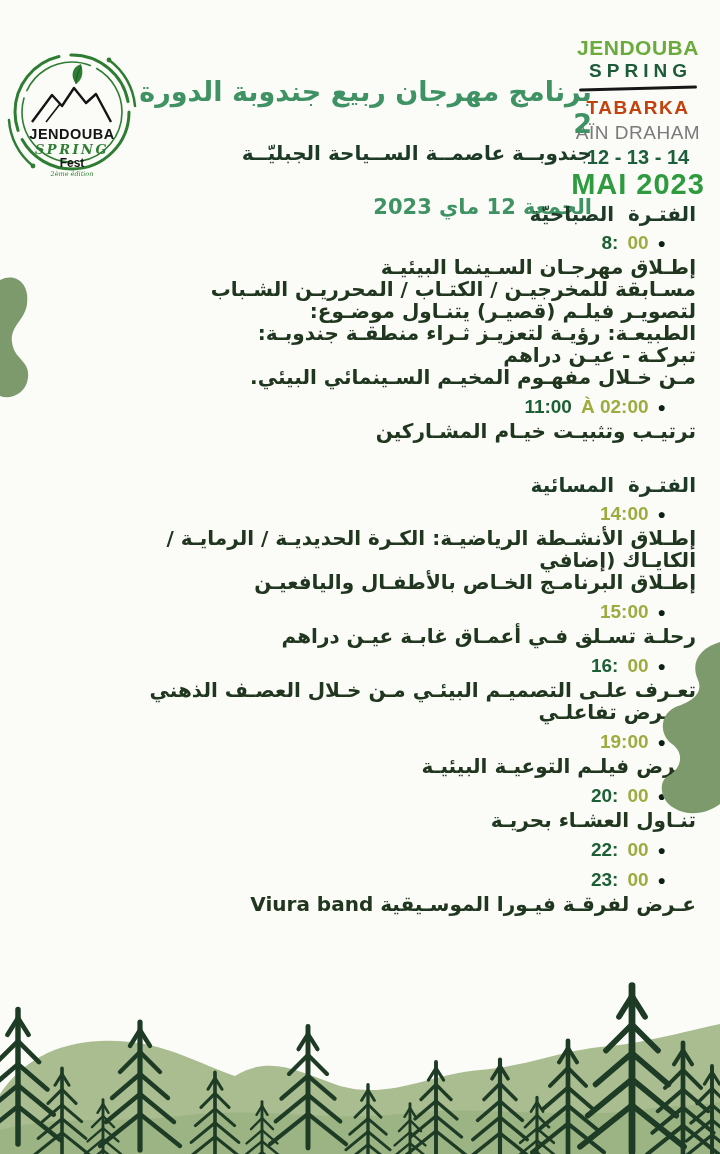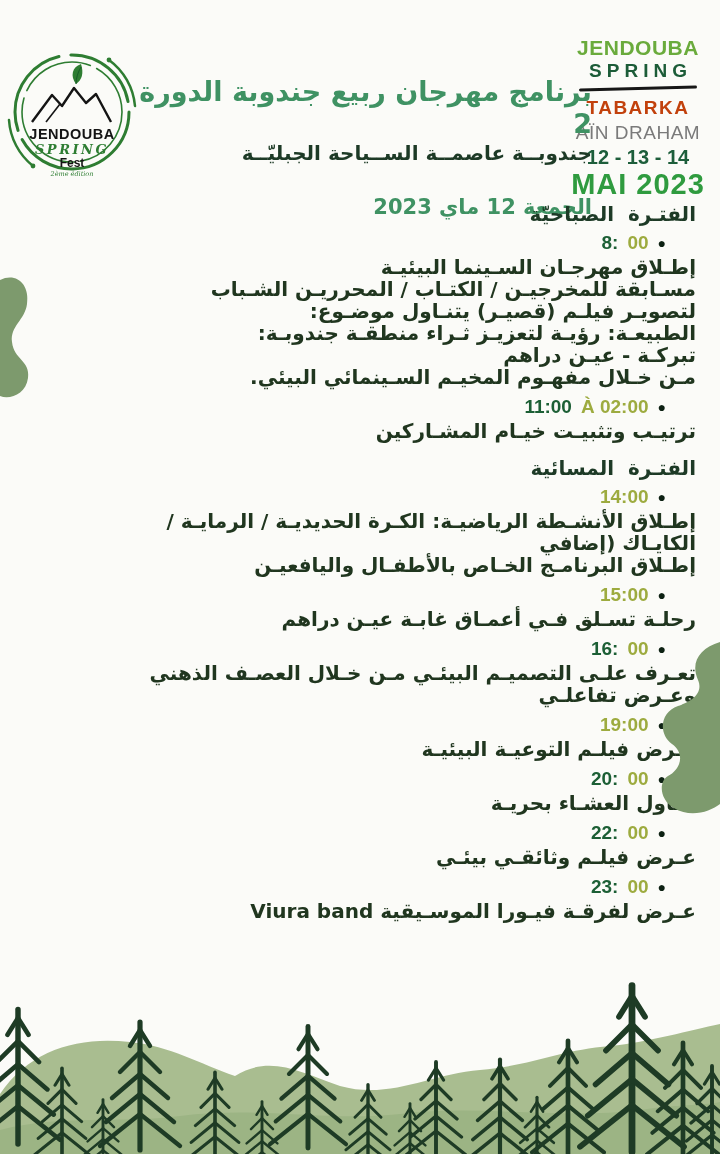--- a/index.html
+++ b/index.html
@@ -20,21 +20,21 @@
   .info-dates{font-weight:bold;font-size:20px;color:#1d5e3b;margin-top:2px;font-family:"Liberation Sans",sans-serif;}
   .info-mai{font-weight:bold;font-size:29px;color:#2f9b3f;letter-spacing:1px;margin-top:-1px;font-family:"Liberation Sans",sans-serif;}
   
   .titles{position:absolute;top:76px;left:130px;width:462px;text-align:right;direction:rtl;}
   .title-main{font-size:27px;font-weight:bold;color:#3f9263;line-height:1.2;}
   .title-sub{font-size:20px;font-weight:bold;color:#1d3a26;}
   .title-date{font-size:21px;font-weight:bold;color:#3f9263;margin-top:30px;}
   
   .program{position:absolute;top:202px;right:0;width:603px;padding-right:24px;box-sizing:border-box;}
   .sec-heading{direction:rtl;text-align:right;font-size:20px;font-weight:bold;color:#1d3a26;word-spacing:7px;margin-bottom:6px;}
-  .sec+.sec{margin-top:14px;}
+  .sec+.sec{margin-top:31px;}
   .item{margin-bottom:8px;}
   .time-row{display:flex;justify-content:flex-end;align-items:center;gap:9px;margin:0 30px 2px 0;
     font-family:"Liberation Sans",sans-serif;font-weight:bold;font-size:19px;direction:ltr;}
   .t-dark{color:#1c5f35;}
   .t-light{color:#9dab3f;text-align:center;}
   .bullet{color:#0d2113;font-size:14px;line-height:1;}
   .desc{direction:rtl;text-align:right;font-size:20px;font-weight:bold;color:#20361f;line-height:22px;}
   
   .blob-left{position:absolute;top:268px;left:0;}
   .blob-right{position:absolute;top:642px;right:0;}
@@ -165,23 +165,20 @@
           </div>
           <div class="desc">
             <div class="line">تنـاول العشـاء بحريـة</div>
           </div>
         </div>
         <div class="item">
           <div class="time-row">
             <span class="t-dark">22:</span>
             <span class="t-light">00</span>
             <span class="bullet">●</span>
-          </div>
-          <div class="desc">
-            <div class="line">عـرض فيلـم وثائقـي بيئـي</div>
           </div>
         </div>
         <div class="item">
           <div class="time-row">
             <span class="t-dark">23:</span>
             <span class="t-light">00</span>
             <span class="bullet">●</span>
           </div>
           <div class="desc">
             <div class="line">عـرض لفرقـة فيـورا الموسـيقية Viura band</div>

